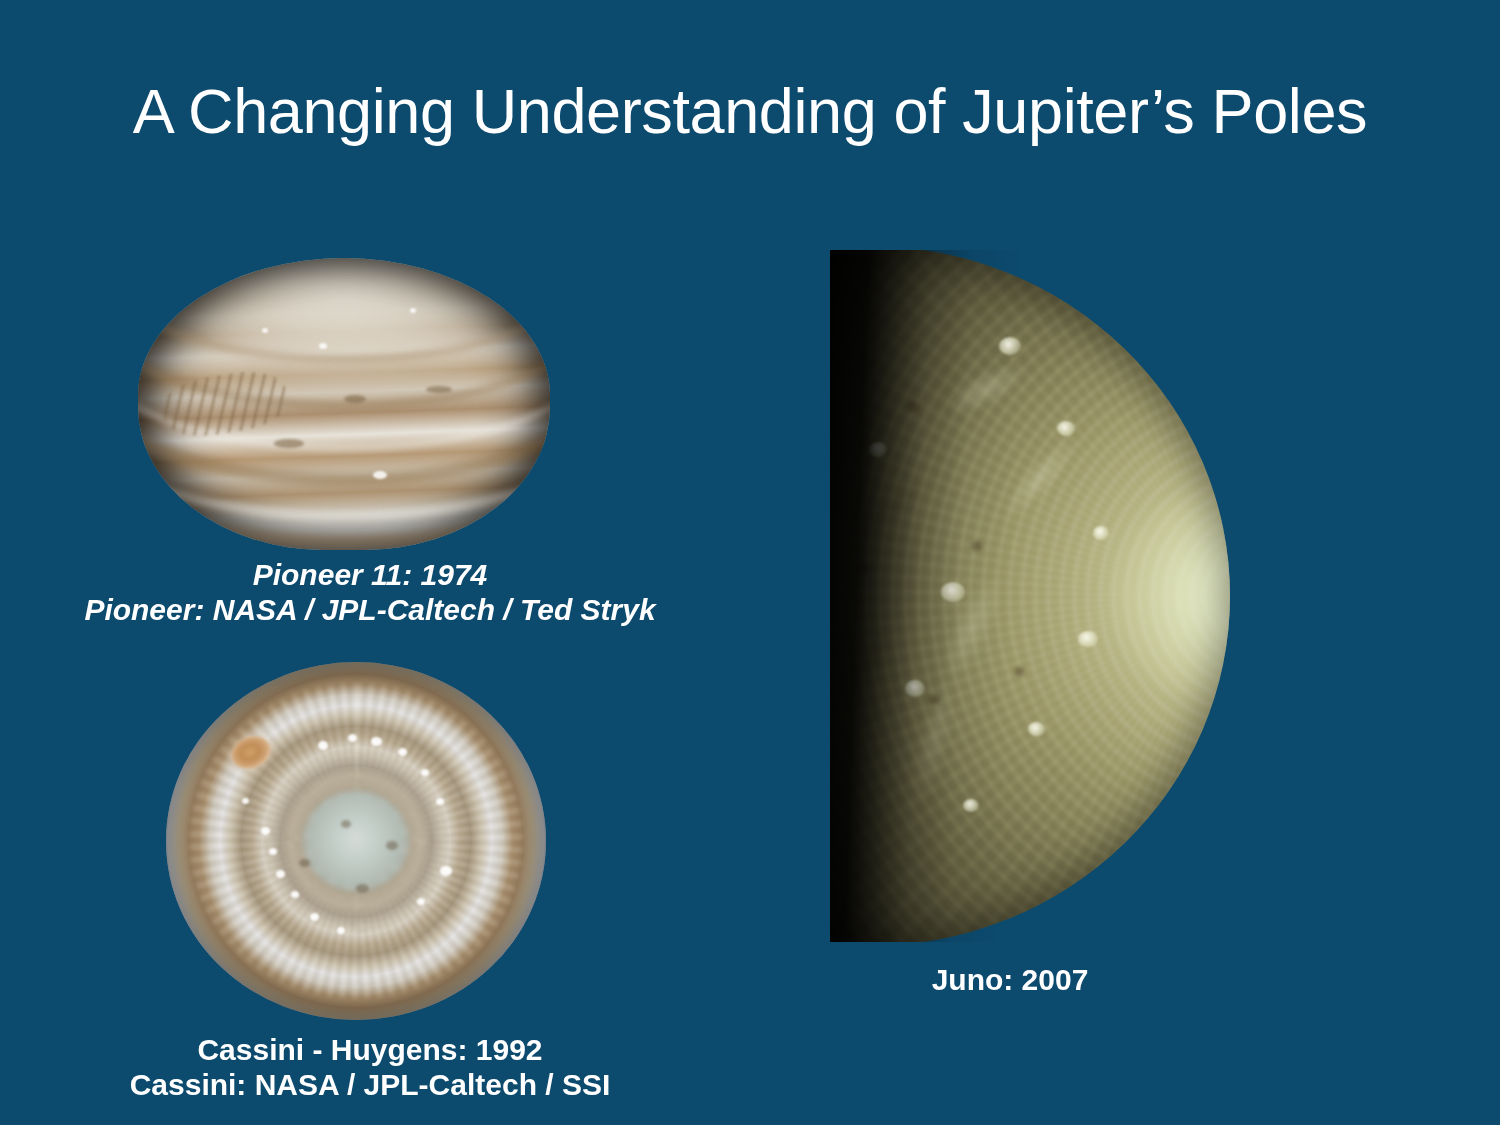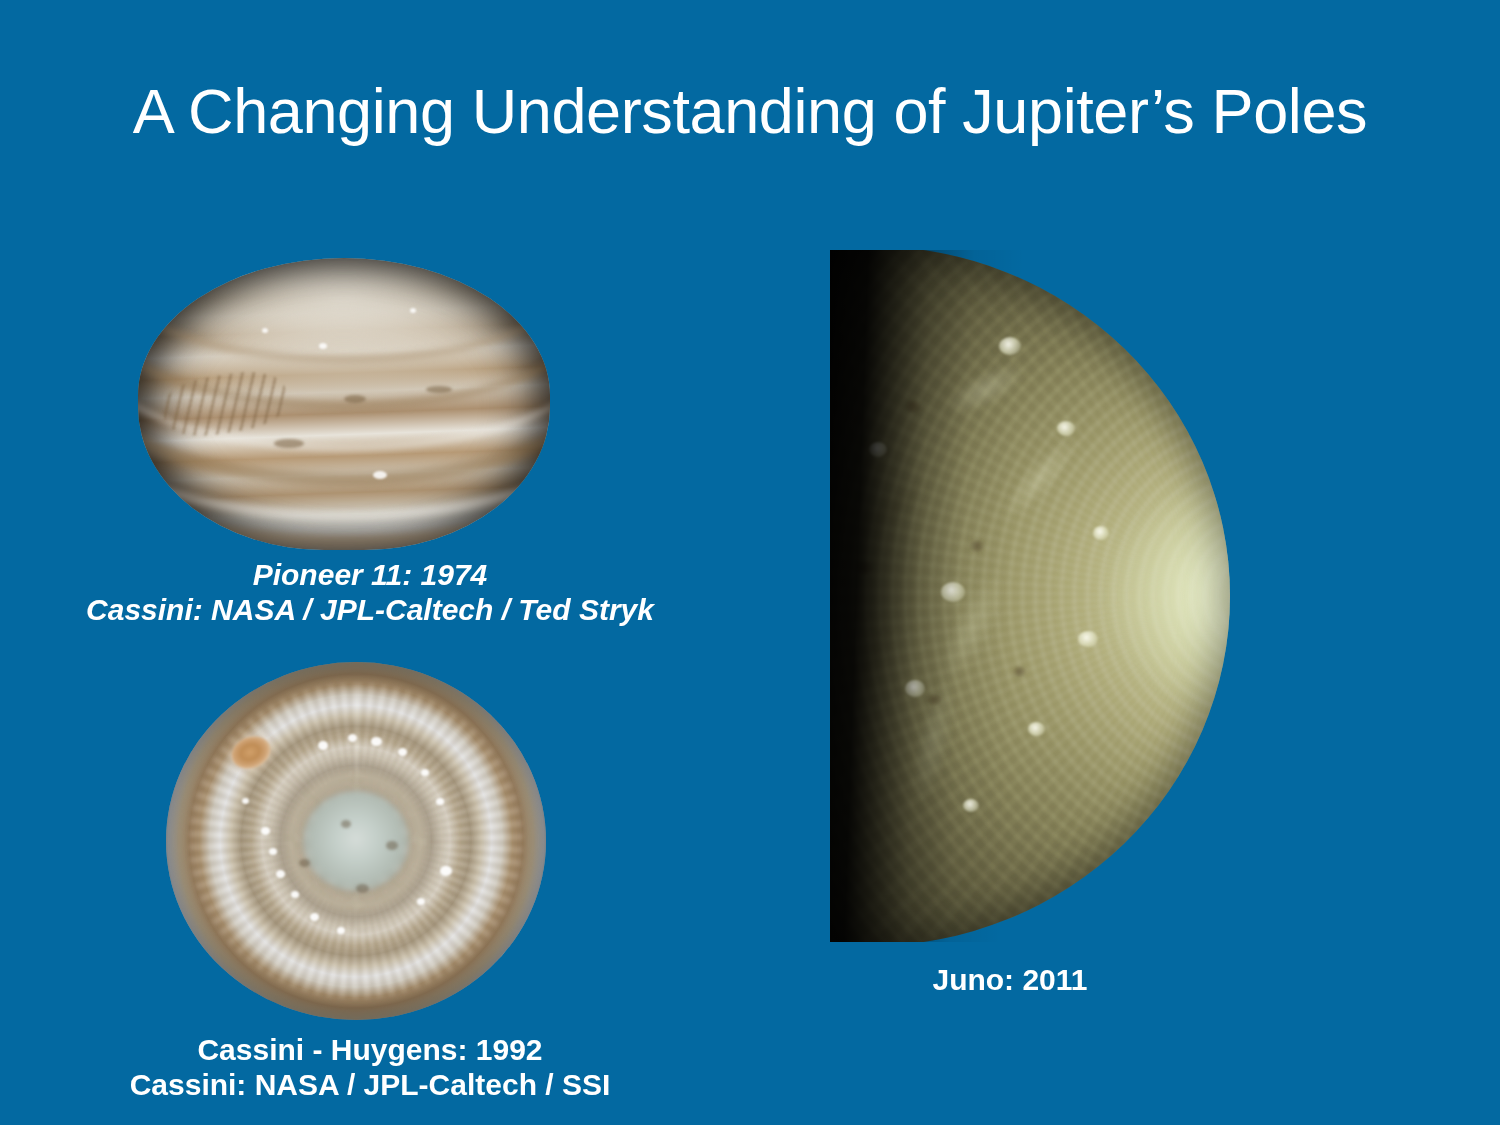--- a/index.html
+++ b/index.html
@@ -14,21 +14,21 @@
     overflow: hidden;
     font-family: "Liberation Sans", "DejaVu Sans", sans-serif;
     color: #ffffff;
     position: relative;
   }
   #slide {
     position: absolute;
     left: 0; top: 0;
     width: 1500px;
     height: 1125px;
-    background: #0369a1;
+    background: #0c4a6e;
   }
 
   
   #slide-title {
     position: absolute;
     left: 0;
     top: 78px;
     width: 1500px;
     text-align: center;
     font-size: 63px;
@@ -381,21 +381,21 @@
       <div class="p-speck" style="left:66%; top:17%; width:6px; height:5px;"></div>
       <div class="p-darkspeck" style="left:50%; top:47%; width:22px; height:8px;"></div>
       <div class="p-darkspeck" style="left:70%; top:44%; width:26px; height:7px;"></div>
       <div class="p-darkspeck" style="left:33%; top:62%; width:30px; height:9px;"></div>
     </div>
     <div class="p-limb"></div>
   </div>
 
   <div id="caption-pioneer" class="caption">
     <span class="cap-line">Pioneer 11: 1974</span>
-    <span class="cap-line">Cassini: NASA / JPL-Caltech / Ted Stryk</span>
+    <span class="cap-line">Pioneer: NASA / JPL-Caltech / Ted Stryk</span>
   </div>
 
   <div id="cassini-image">
     <div class="c-disk">
       <div class="c-ring turb" style="left:6%; top:6%; width:88%; height:88%;"></div>
       <div class="c-ring turb" style="left:20%; top:20%; width:60%; height:60%; opacity:0.7;"></div>
       <div class="c-core"></div>
       <div class="c-storm"></div>
 
       <div class="c-spot" style="left:25%; top:46%; width:9px; height:8px;"></div>
@@ -455,16 +455,16 @@
         <div class="j-darkoval" style="left:48%; top:45%; width:18px; height:14px;"></div>
         <div class="j-darkoval" style="left:58%; top:64%; width:15px; height:12px;"></div>
         <div class="j-darkoval" style="left:70%; top:60%; width:13px; height:11px;"></div>
       </div>
       <div class="j-limbshade"></div>
       <div class="j-terminator"></div>
     </div>
   </div>
 
   <div id="caption-juno" class="caption">
-    <span class="cap-line">Juno: 2011</span>
+    <span class="cap-line">Juno: 2007</span>
   </div>
 
 </div>
 
 </body></html>

